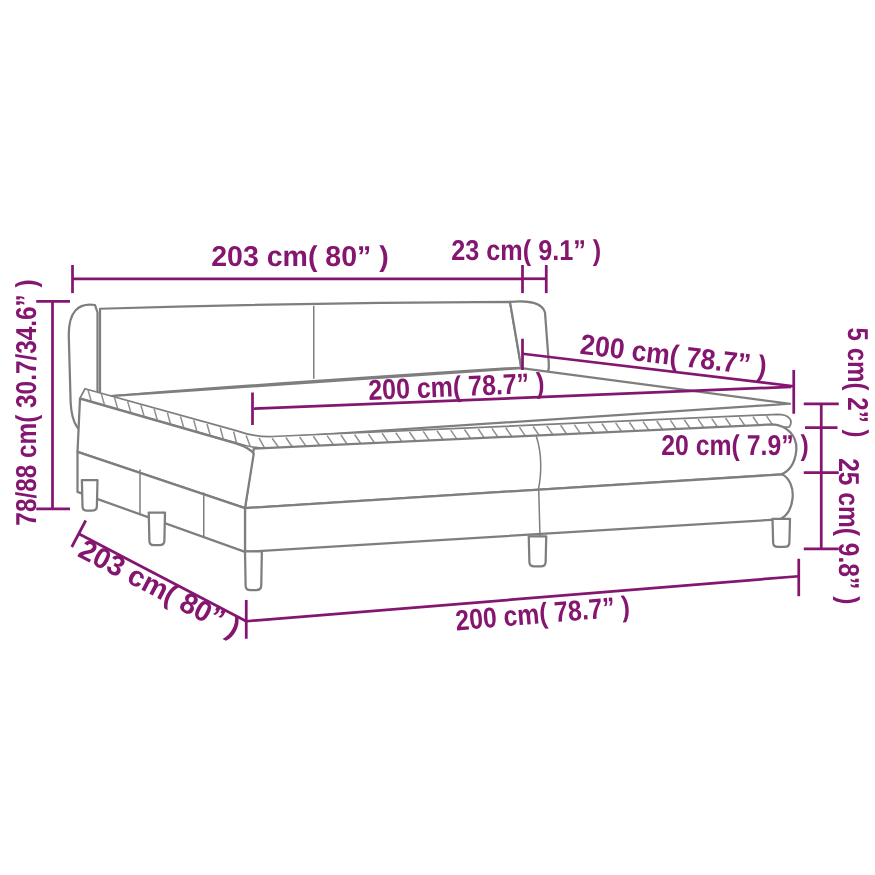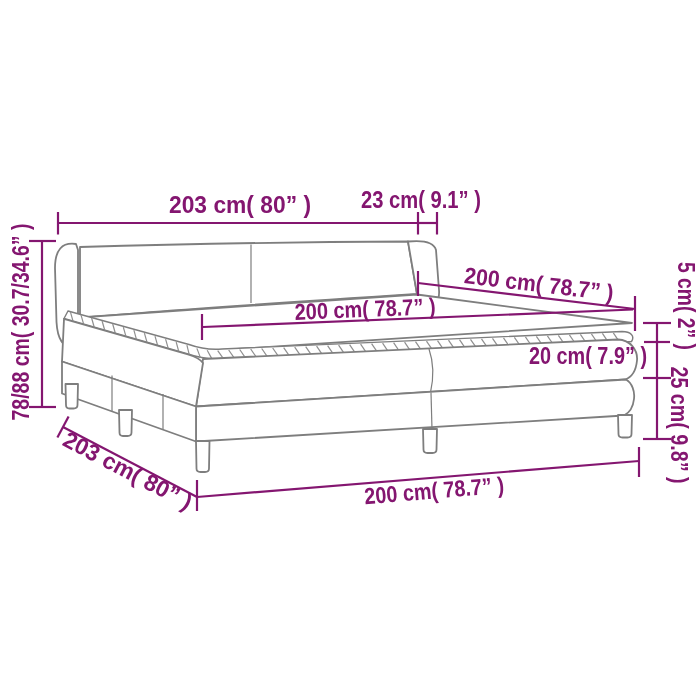--- a/index.html
+++ b/index.html
@@ -1,16 +1,16 @@
 <!DOCTYPE html>
 <html><head>
 <meta charset="utf-8">
 <style>
   html,body{margin:0;padding:0;background:#fff;}
-  #stage{position:relative;width:700px;height:700px;background:var(--bg,#fff);overflow:hidden;}
+  #stage{position:relative;width:700px;height:700px;background:var(--bg,#fff);overflow:hidden;border-radius:30px;}
   svg{display:block;}
   .bed{fill:#ffffff;stroke:var(--lineC,#7e7e7e);stroke-width:1.8;stroke-linejoin:round;}
   .bed.thin{stroke-width:1.2;fill:none;}
   .band{fill:#ffffff;stroke:var(--lineC,#7e7e7e);stroke-width:1.4;}
   .hatch line{stroke:#8f8f8f;stroke-width:1.2;}
   .dimline{stroke:var(--accent,#841670);stroke-width:2.2;fill:none;}
   .dimtext{fill:var(--accent,#841670);
     font-family:"Liberation Sans","DejaVu Sans",sans-serif;
     font-weight:bold;font-size:23px;}
 </style>

